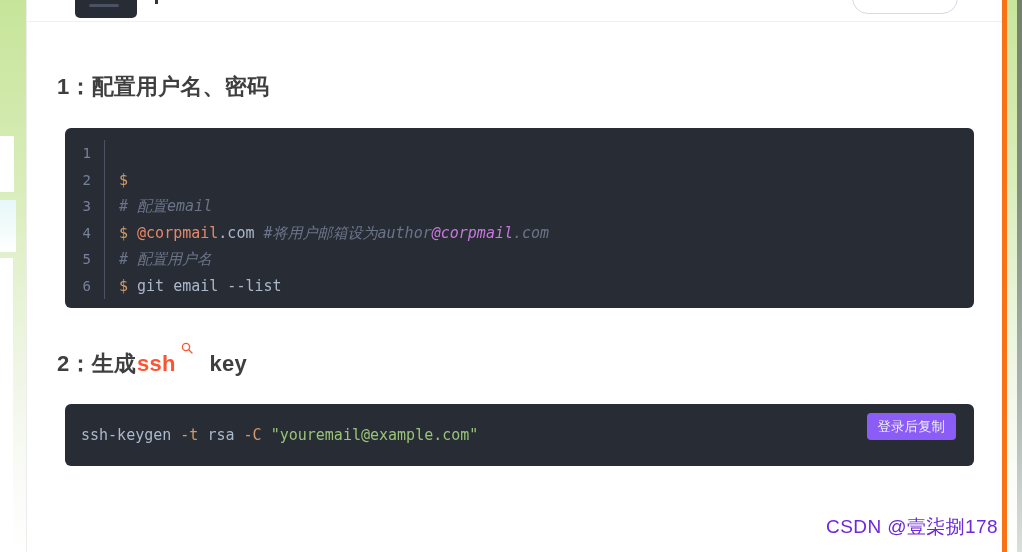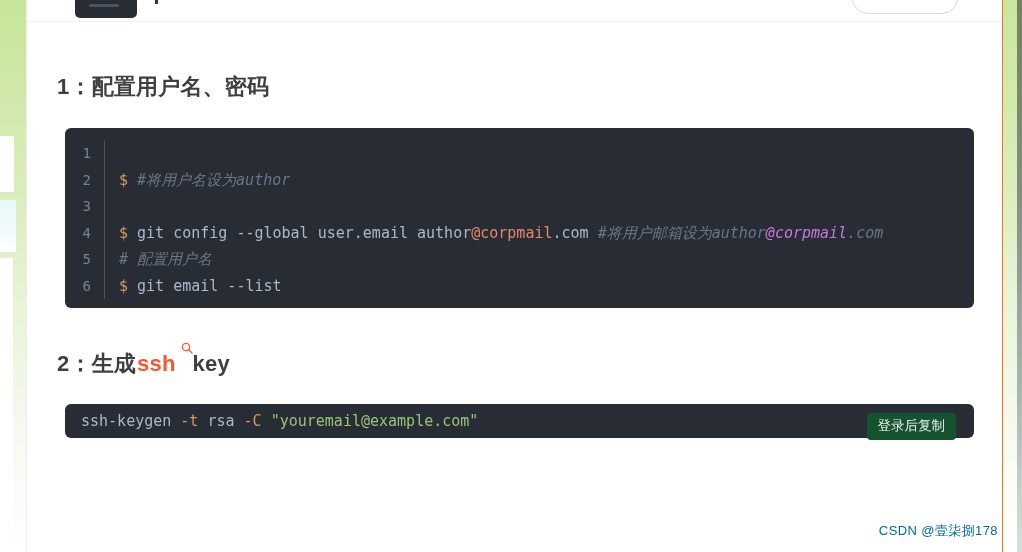--- a/index.html
+++ b/index.html
@@ -61,21 +61,21 @@
 
   
   .article-card {
     position: absolute;
     left: 26px;
     top: 0;
     width: 975px;
     height: 552px;
     background: #ffffff;
     border-left: 1px solid #ececec;
-    border-right: 1px solid #f97316;
+    border-right: 5px solid #f97316;
     z-index: 3;
     overflow: hidden;
   }
 
   
   .top-clip {
     position: absolute;
     left: 0; top: 0;
     width: 975px;
     height: 22px;
@@ -147,21 +147,21 @@
     margin: 0 1px;
   }
   .kw-link .mag {
     position: absolute;
     top: -9px;
     right: -17px;
     width: 12px;
     height: 12px;
   }
   .kw-link .mag svg { display: block; }
-  .heading-tail { margin-left: 16px; }
+  .heading-tail { margin-left: 33px; }
 
   
   .code-block {
     position: absolute;
     left: 38px;
     top: 128px;
     width: 909px;
     height: 180px;
     background: #282c34;
     border-radius: 6px;
@@ -194,21 +194,21 @@
   .tok-cmd { color: #aab8cc; }
   .tok-at { color: #e5886a; }
   .tok-at-purple { color: #c678dd; font-style: italic; }
 
   
   .code-plain {
     position: absolute;
     left: 38px;
     top: 404px;
     width: 909px;
-    height: 34px;
+    height: 62px;
     background: #282c34;
     border-radius: 6px;
     box-sizing: border-box;
     padding: 0 16px;
     display: flex;
     align-items: center;
   }
   .code-plain .code-text {
     font-family: "DejaVu Sans Mono", "Liberation Mono", monospace;
     font-size: 15px;
@@ -217,37 +217,37 @@
   }
   .tok-flag { color: #d19a66; }
   .tok-str { color: #98c379; }
   .copy-btn {
     position: absolute;
     right: 18px;
     top: 9px;
     height: 27px;
     line-height: 27px;
     padding: 0 11px;
-    background: #14532d;
+    background: #8b5cf6;
     color: #eceef5;
     font-size: 13.5px;
     border-radius: 4px;
     border: none;
-    font-family: Liberation Mono, monospace;
+    font-family: Liberation Sans, sans-serif;
     cursor: pointer;
     white-space: nowrap;
   }
 
   
   .watermark {
     position: absolute;
     right: 24px;
     bottom: 12px;
-    color: #0369a1;
-    font-size: 13px;
+    color: #6d28d9;
+    font-size: 19px;
     letter-spacing: .4px;
     white-space: nowrap;
     z-index: 6;
   }
 </style>
 </head>
 <body>
 
 <div class="edge-rail left">
   <div class="rail-panel p1"></div>
@@ -271,30 +271,31 @@
   </div>
 
   <div class="code-block">
 
     <div class="code-line">
       <span class="ln">1</span>
     </div>
 
     <div class="code-line">
       <span class="ln">2</span>
-      <span class="tok-prompt">$ </span><span class="tok-comment">#将用户名设为author</span>
+      <span class="tok-prompt">$ </span>
     </div>
 
     <div class="code-line">
       <span class="ln">3</span>
+      <span class="tok-comment"># 配置email</span>
     </div>
 
     <div class="code-line">
       <span class="ln">4</span>
-      <span class="tok-prompt">$ </span><span class="tok-cmd">git config --global user.email author</span><span class="tok-at">@corpmail</span><span class="tok-cmd">.com </span><span class="tok-comment">#将用户邮箱设为author</span><span class="tok-at-purple">@corpmail</span><span class="tok-comment">.com</span>
+      <span class="tok-prompt">$ </span><span class="tok-at">@corpmail</span><span class="tok-cmd">.com </span><span class="tok-comment">#将用户邮箱设为author</span><span class="tok-at-purple">@corpmail</span><span class="tok-comment">.com</span>
     </div>
 
     <div class="code-line">
       <span class="ln">5</span>
       <span class="tok-comment"># 配置用户名</span>
     </div>
 
     <div class="code-line">
       <span class="ln">6</span>
       <span class="tok-prompt">$ </span><span class="tok-cmd">git email --list</span>

